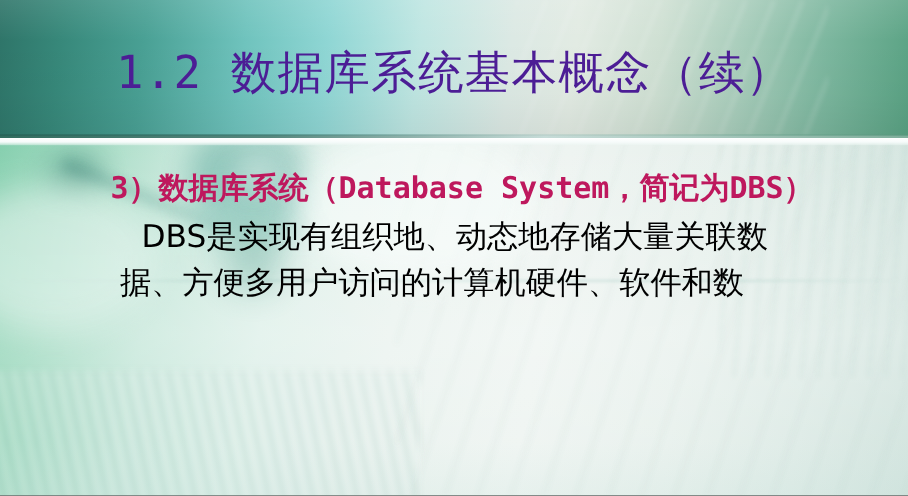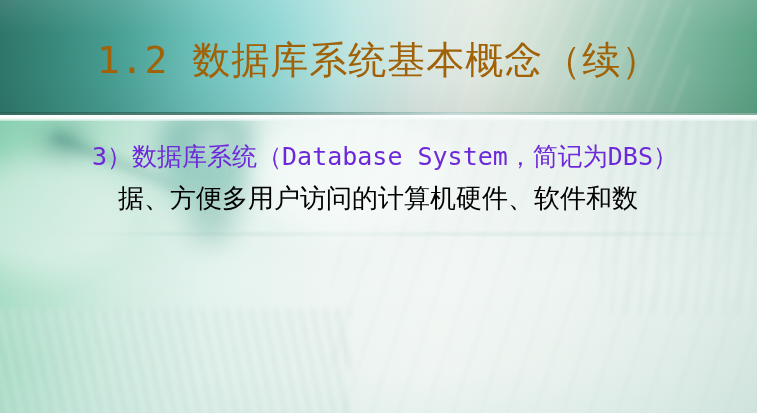--- a/index.html
+++ b/index.html
@@ -196,57 +196,57 @@
   
   .title-text {
     position: absolute;
     left: 0; top: 36px;
     width: 757px;
     text-align: center;
     font-family: "DejaVu Sans Mono", "Liberation Mono", monospace;
     font-size: 38px;
     line-height: 48px;
     letter-spacing: 1px;
-    color: #a16207;
+    color: #4c1d95;
     white-space: nowrap;
   }
 
   .body-area {
     position: absolute;
     left: 0; top: 121px;
     width: 757px;
   }
   .subhead {
     position: absolute;
     left: 92px;
     top: 20px;
     font-family: "DejaVu Sans Mono", "Liberation Mono", monospace;
     font-size: 25px;
     line-height: 32px;
-    color: #6d28d9;
+    color: #be185d;
     white-space: nowrap;
+    font-weight: bold;
   }
   .para {
     position: absolute;
     left: 118px;
     top: 58px;
     width: 630px;
     font-family: "DejaVu Sans", "Liberation Sans", sans-serif;
     font-size: 26px;
     line-height: 38px;
     color: #000000;
   }
   .para .ln {
     display: block;
     white-space: nowrap;
   }
   .para .ln:nth-child(2),
   .para .ln:nth-child(3) {
     margin-left: -18px;
-    margin-top: 12px;
   }
 </style>
 </head>
 <body>
 
 <div class="slide">
 
   <div class="bg-body"></div>
 
   <div class="photo-wrap">
@@ -273,17 +273,18 @@
   <div class="title-band-vshade"></div>
   <div class="divider-dark"></div>
   <div class="divider-light"></div>
 
   <div class="title-text">1.2  数据库系统基本概念（续）</div>
 
   <div class="body-area">
     <div class="subhead">3）数据库系统（Database System，简记为DBS）</div>
 
     <div class="para">
+      <span class="ln">DBS是实现有组织地、动态地存储大量关联数</span>
       <span class="ln">据、方便多用户访问的计算机硬件、软件和数</span>
     </div>
   </div>
 
 </div>
 
 </body></html>

